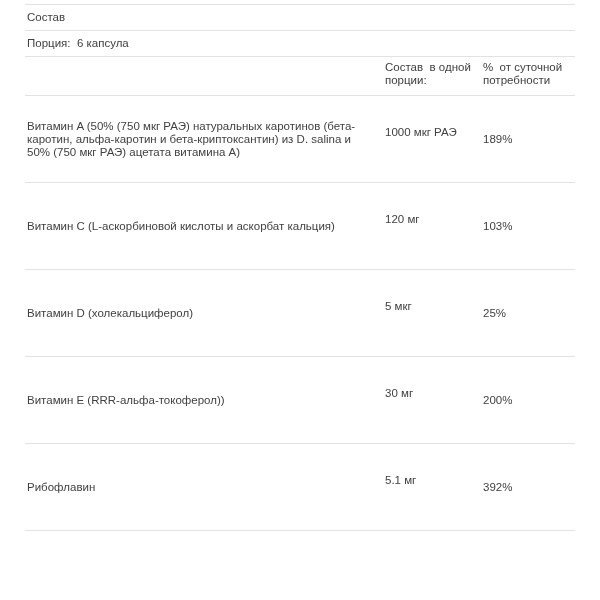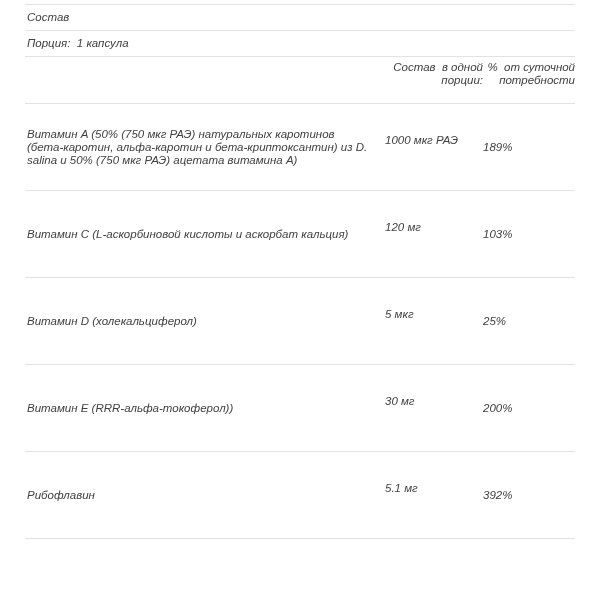--- a/index.html
+++ b/index.html
@@ -17,31 +17,31 @@
     border-collapse: collapse;
     border-top: 1px solid #e2e2e2;
     font-size: 11.5px;
     line-height: 13px;
     table-layout: fixed;
   }
   col.c-name   { width: 360px; }
   col.c-amount { width: 98px;  }
   col.c-dv     { width: 92px;  }
 
-  td { padding: 0; vertical-align: middle; white-space: pre-wrap; font-style: italic; }
+  td { padding: 0; vertical-align: middle; white-space: pre-wrap; }
 
   tr.meta-row td {
     padding: 6px 0 6px 2px;
     border-bottom: 1px solid #e2e2e2;
   }
 
   tr.col-head-row td {
     border-bottom: 1px solid #e2e2e2;
-    padding: 4px 0 16px 0;
-    text-align: right;
+    padding: 4px 0 8px 0;
+    text-align: left;
     vertical-align: bottom;
   }
   tr.col-head-row td.spacer { border-bottom: 1px solid #e2e2e2; }
 
   tbody td {
     border-bottom: 1px solid #e2e2e2;
     padding: 4px 0;
   }
   td.n-name { padding-left: 2px; padding-right: 12px; }
   td.n-amt  { }
@@ -54,21 +54,21 @@
     <colgroup>
       <col class="c-name">
       <col class="c-amount">
       <col class="c-dv">
     </colgroup>
     <thead>
       <tr class="meta-row">
         <td colspan="3">Состав</td>
       </tr>
       <tr class="meta-row">
-        <td colspan="3">Порция:  1 капсула</td>
+        <td colspan="3">Порция:  6 капсула</td>
       </tr>
       <tr class="col-head-row">
         <td class="spacer"></td>
         <td><span>Состав  в одной</span><br><span>порции:</span></td>
         <td><span>%  от суточной</span><br><span>потребности</span></td>
       </tr>
     </thead>
     <tbody>
   <tr class="nutrient-row">
     <td class="n-name">Витамин A (50% (750 мкг РАЭ) натуральных каротинов (бета-каротин, альфа-каротин и бета-криптоксантин) из D. salina и 50% (750 мкг РАЭ) ацетата витамина A)</td>

